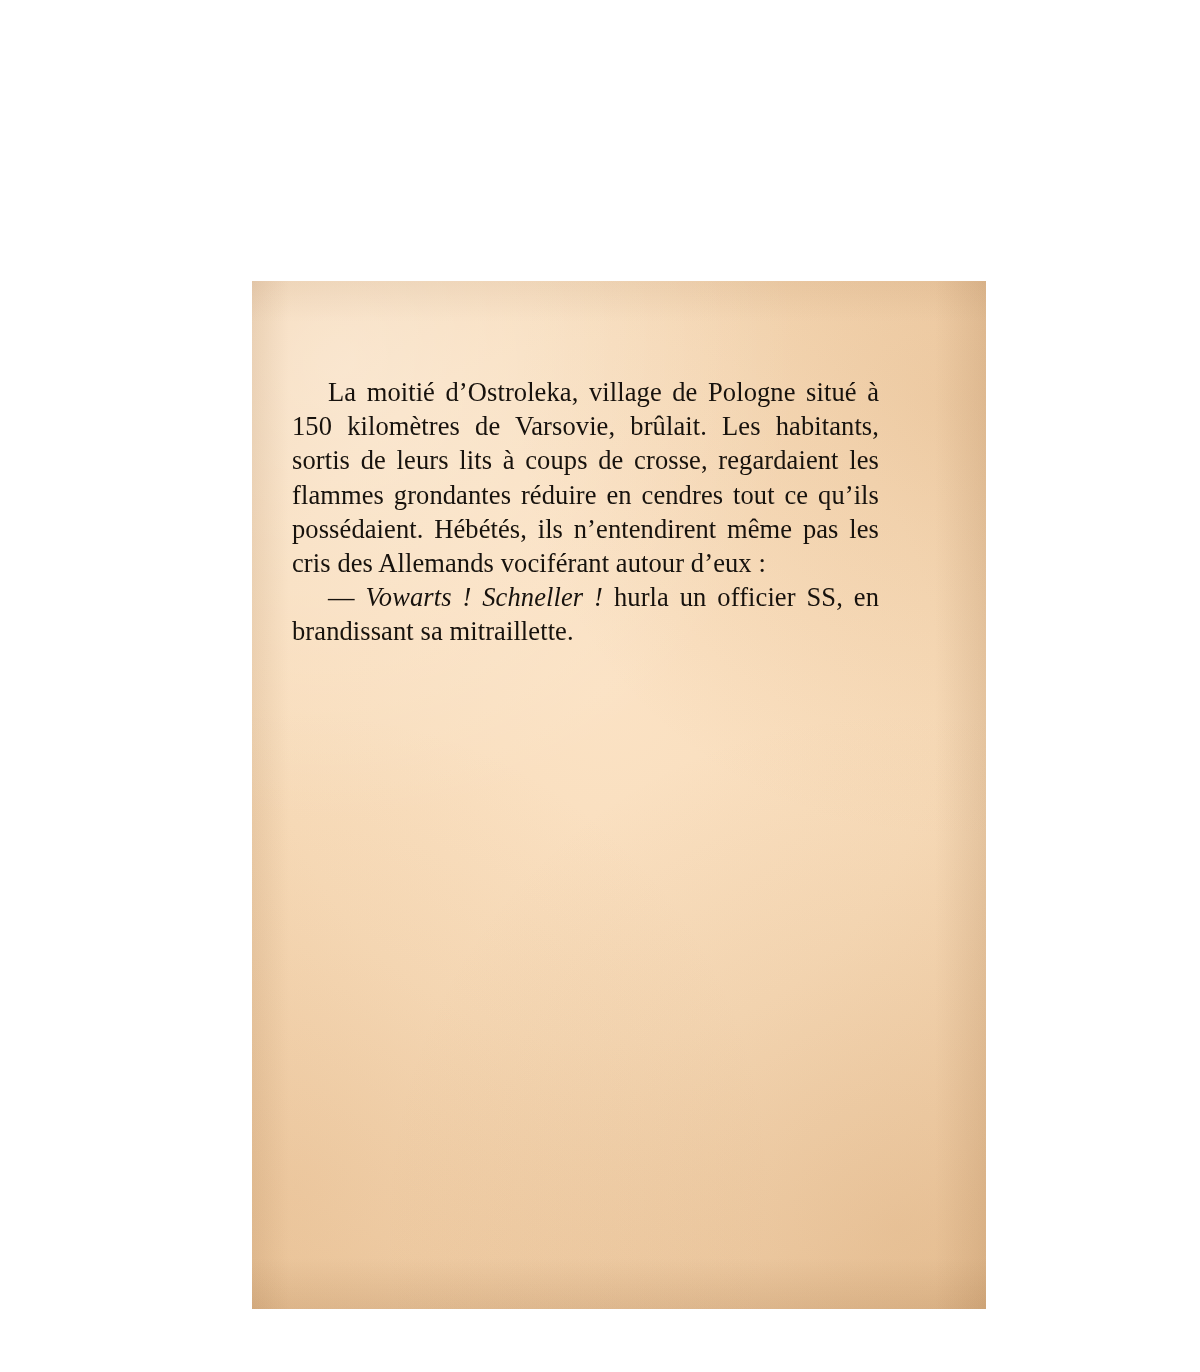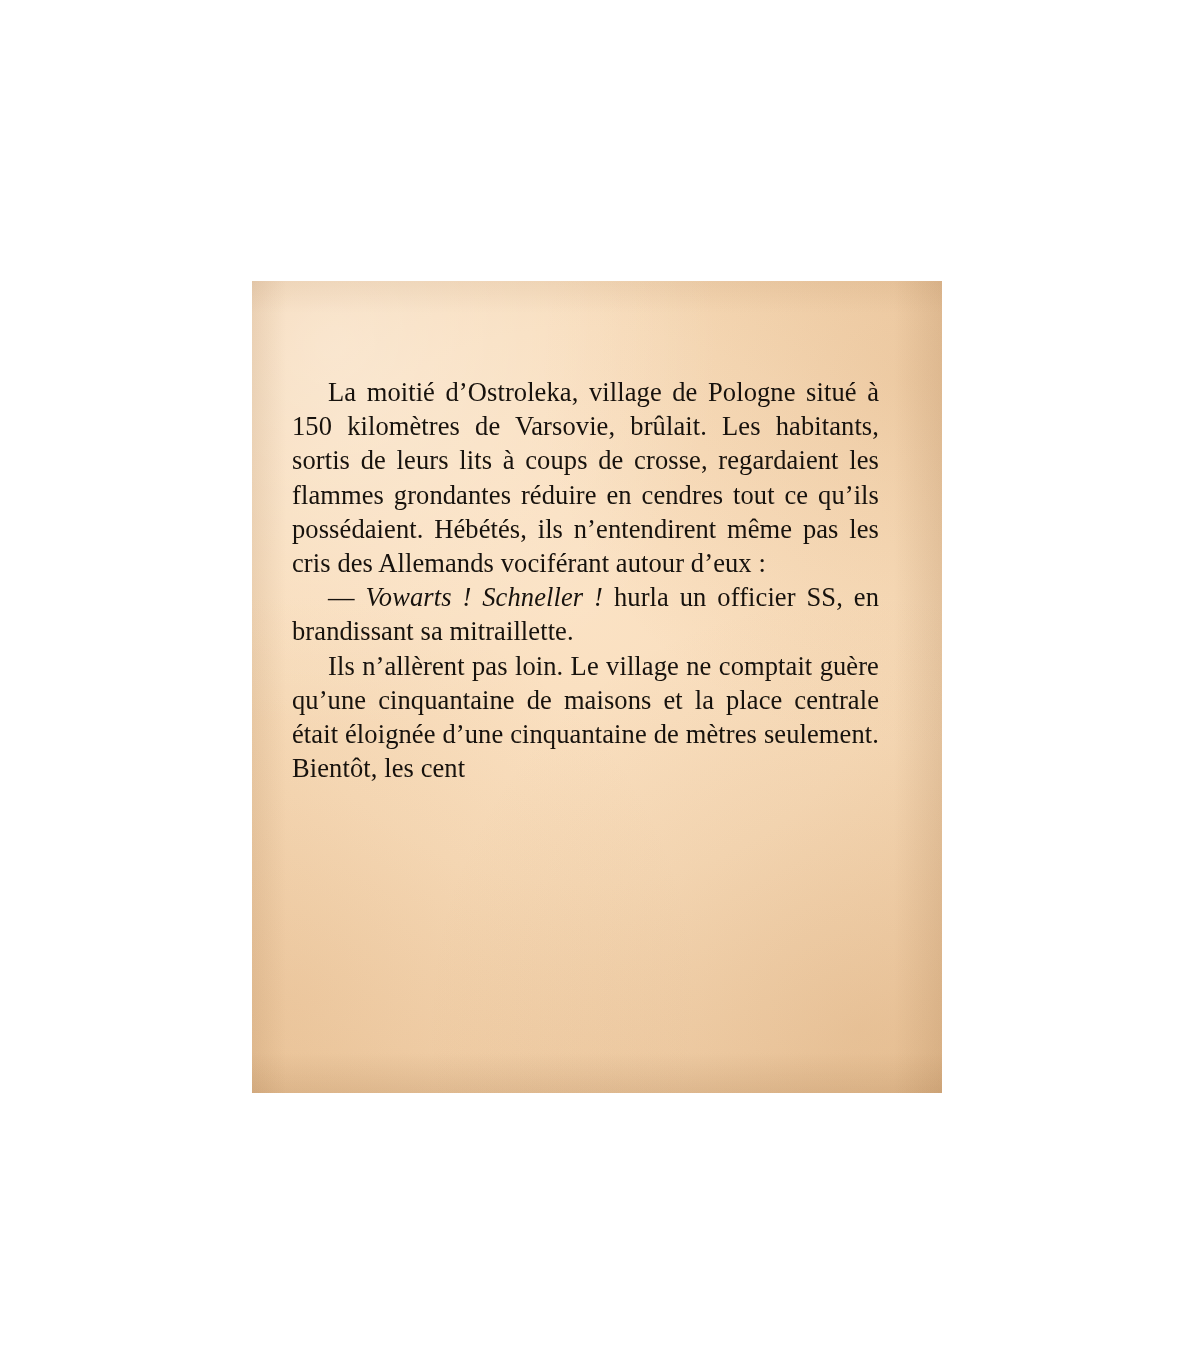--- a/index.html
+++ b/index.html
@@ -13,25 +13,26 @@
     position: relative;
     font-family: "Liberation Serif", serif;
   }
 
   
   #page-scan {
     position: absolute;
     left: 252px;
     top: 281px;
     width: 690px;
-    height: 812px;
+    height: 1028px;
     background:
       radial-gradient(ellipse 120% 90% at 48% 40%, #fbe2c4 0%, #f8dcba 38%, #f3d2ac 64%, #ecc79c 85%, #e3b98c 100%);
     box-shadow: 0 0 0 0 rgba(0,0,0,0);
     overflow: hidden;
+    padding-left: 44px;
   }
   
   #page-scan::before {
     content: "";
     position: absolute;
     inset: 0;
     background:
       radial-gradient(circle at 12% 8%, rgba(255,255,255,0.35) 0%, rgba(255,255,255,0) 40%),
       radial-gradient(circle at 88% 92%, rgba(180,120,60,0.18) 0%, rgba(180,120,60,0) 45%),
       radial-gradient(circle at 95% 12%, rgba(190,130,70,0.16) 0%, rgba(190,130,70,0) 38%),
@@ -77,16 +78,15 @@
 <body>
 
 <div id="page-scan">
   <div id="text-column">
 
     <p><span>La moitié d’Ostroleka, village de Pologne situé à 150 kilomètres de Varsovie, brûlait. Les habitants, sortis de leurs lits à coups de crosse, regardaient les flammes grondantes réduire en cendres tout ce qu’ils possédaient. Hébétés, ils n’entendirent même pas les cris des Allemands vociférant autour d’eux :</span></p>
 
     <p><span class="dialogue-dash">— </span><span class="it">Vowarts ! Schneller !</span><span> hurla un officier SS, en brandissant sa mitraillette.</span></p>
 
 
-    <p><span>Ils n’allèrent pas loin. Le village ne comptait guère qu’une cinquantaine de maisons et la place centrale était éloignée d’une cinquantaine de mètres seulement. Bientôt, les cent</span></p>
 
   </div>
 </div>
 
 </body></html>

